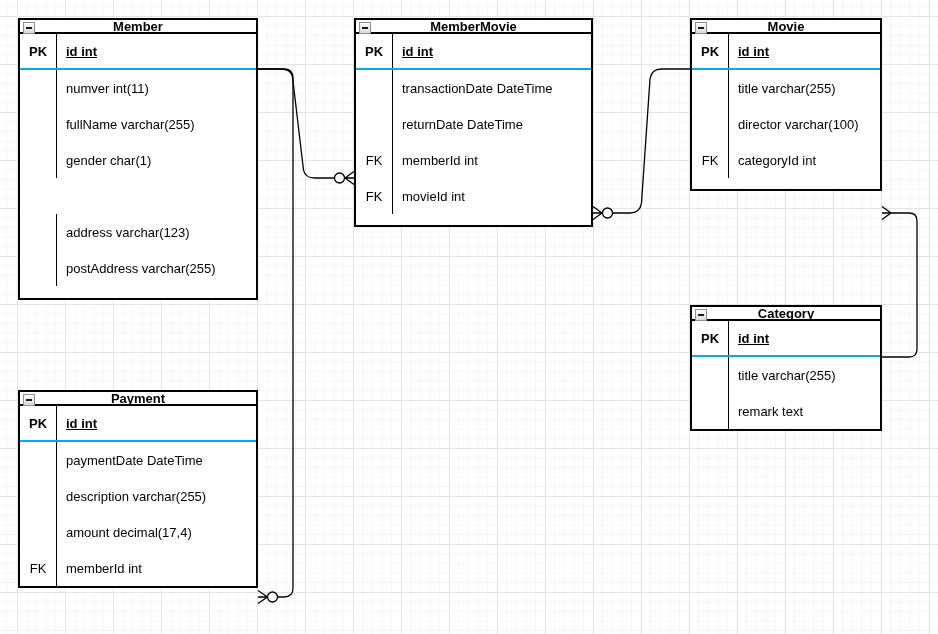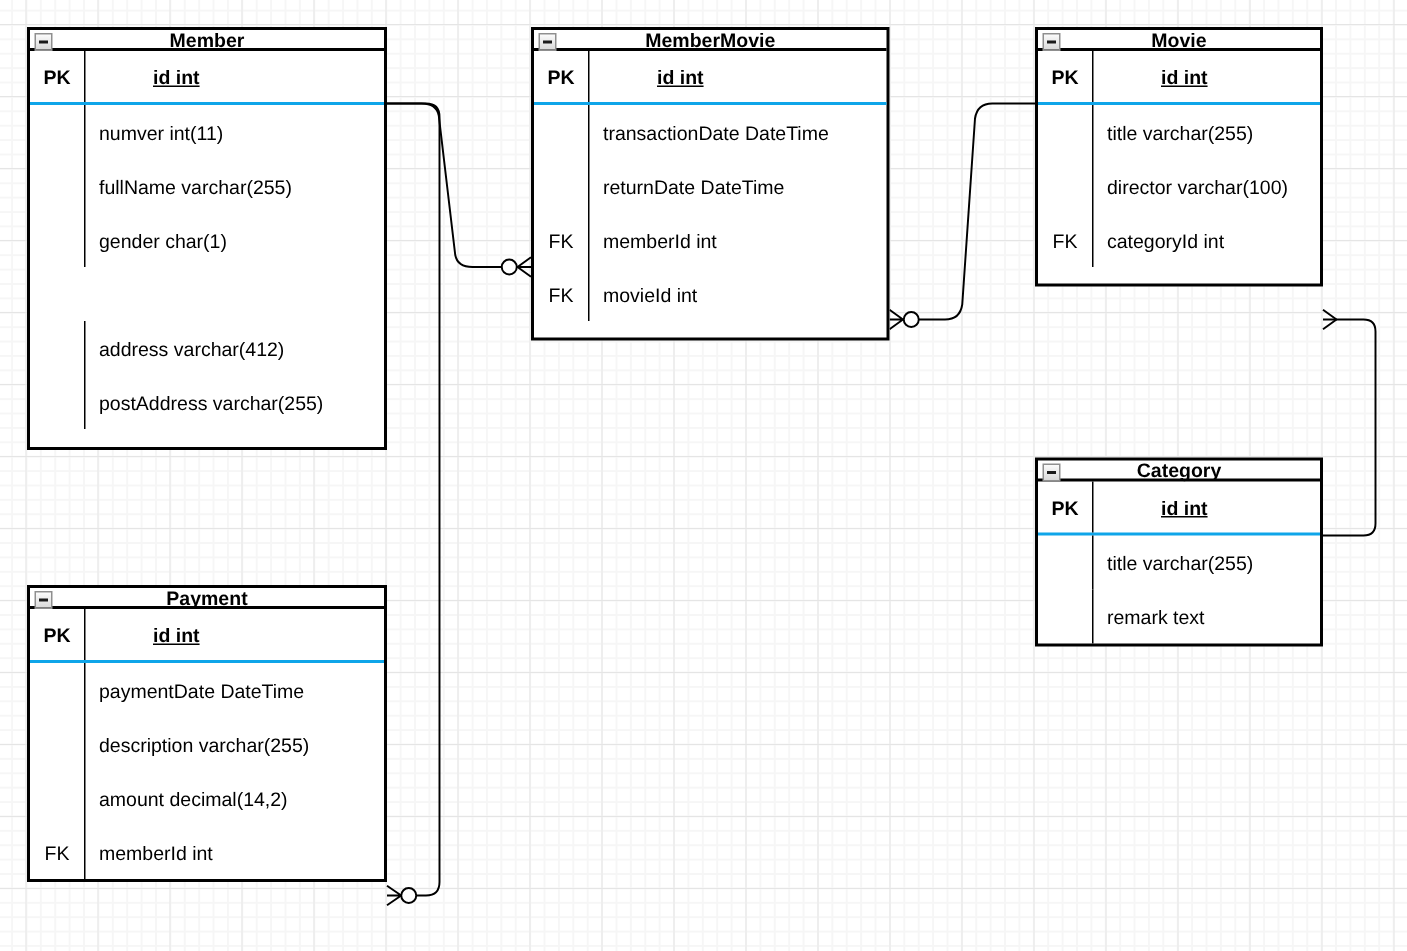--- a/index.html
+++ b/index.html
@@ -42,21 +42,21 @@
   .row { display:flex; align-items:stretch; height:36px; }
   .row .key {
     width:36px; flex:none; display:flex; align-items:center; justify-content:center;
   }
   .row .val {
     flex:1; display:flex; align-items:center;
     border-left:1.5px solid #000; padding-left:9px;
   }
   .pkrow { height:36px; border-bottom:2px solid #0ea5e9; }
   .pkrow .key { font-weight:bold; }
-  .pkrow .val span { font-weight:bold; text-decoration:underline;margin-left:36px; }
+  .pkrow .val span { font-weight:bold; text-decoration:underline; }
   .pad { height:12px; }
 
   .e-member      { left:18px;  top:18px;  width:240px; }
   .e-membermovie { left:354px; top:18px;  width:239px;text-align:center; }
   .e-movie       { left:690px; top:18px;  width:192px; }
   .e-category    { left:690px; top:305px; width:192px; }
   .e-payment     { left:18px;  top:390px; width:240px; }
 </style>
 </head>
 <body>
@@ -117,21 +117,21 @@
       <span class="val">
           <span>gender char(1)</span>
         </span>
     </div>
     <div class="row">
       <span class="key"></span>
     </div>
     <div class="row">
       <span class="key"></span>
       <span class="val">
-          <span>address varchar(412)</span>
+          <span>address varchar(123)</span>
         </span>
     </div>
     <div class="row">
       <span class="key"></span>
       <span class="val">
           <span>postAddress varchar(255)</span>
         </span>
     </div>
     <div class="pad"></div>
   </div>
@@ -250,21 +250,21 @@
     </div>
     <div class="row">
       <span class="key"></span>
       <span class="val">
           <span>description varchar(255)</span>
         </span>
     </div>
     <div class="row">
       <span class="key"></span>
       <span class="val">
-          <span>amount decimal(14,2)</span>
+          <span>amount decimal(17,4)</span>
         </span>
     </div>
     <div class="row">
       <span class="key">FK</span>
       <span class="val">
           <span>memberId int</span>
         </span>
     </div>
   </div>
 

